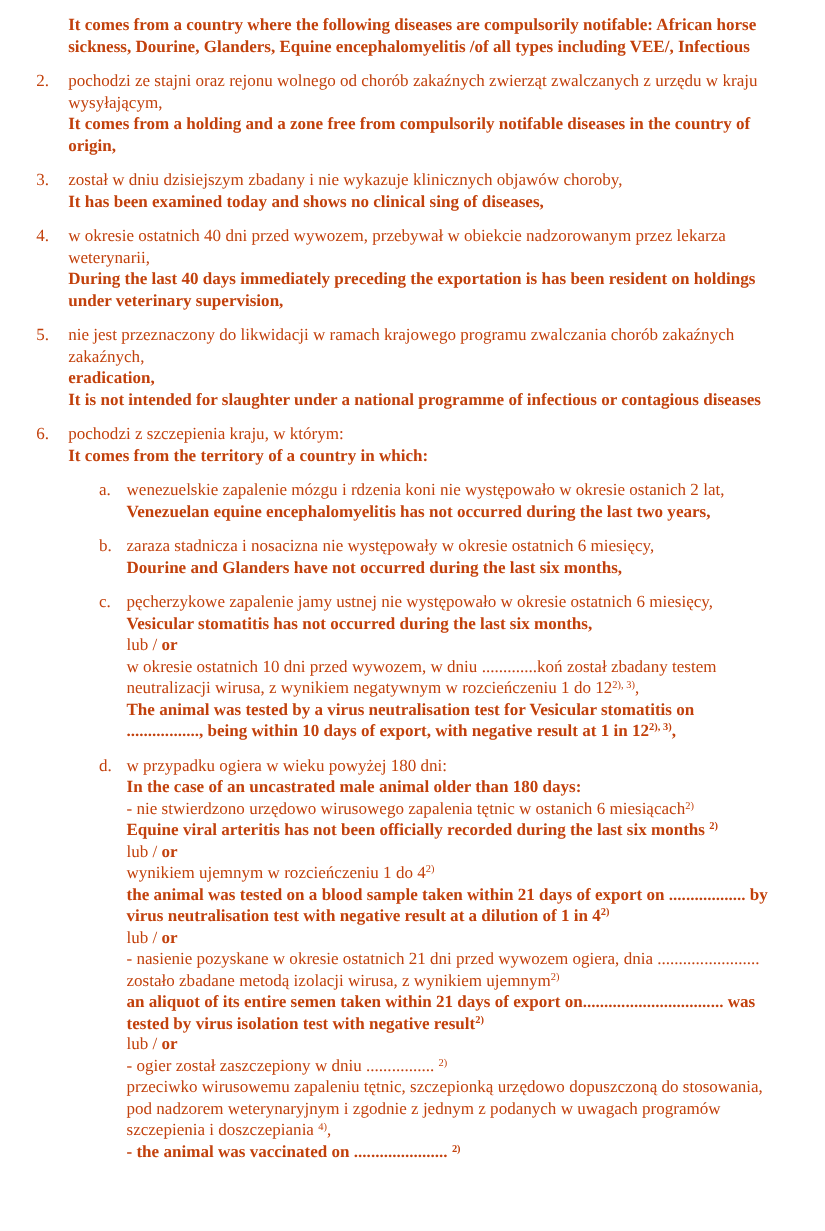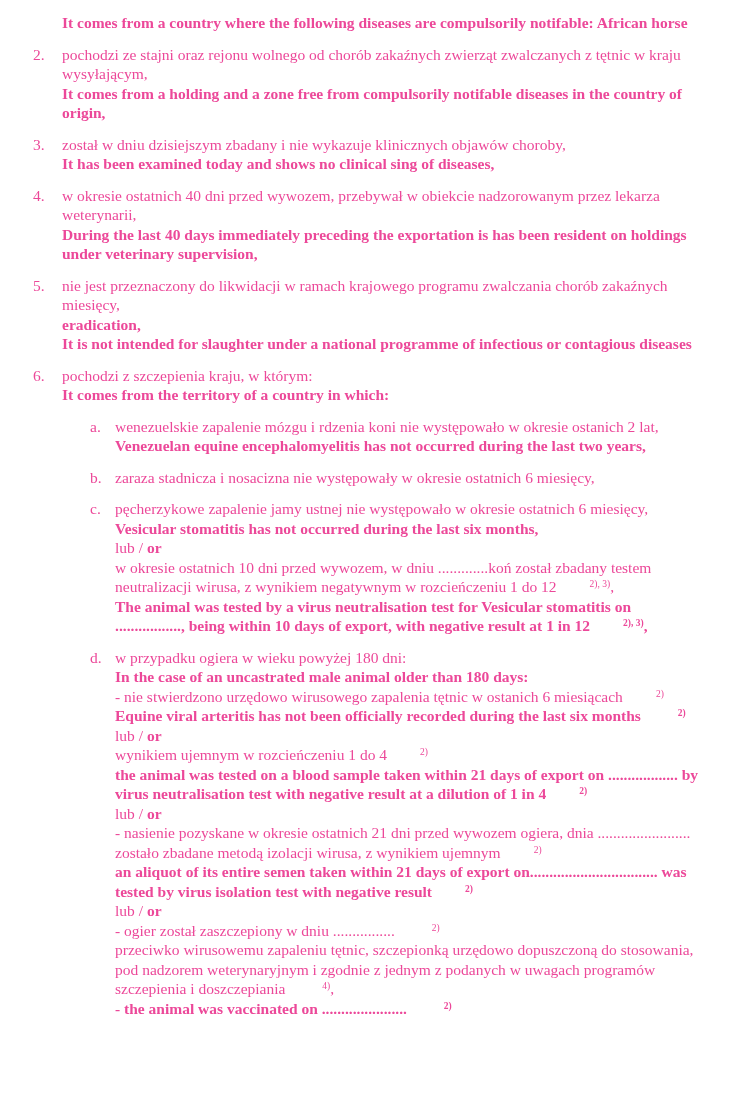--- a/index.html
+++ b/index.html
@@ -28,70 +28,71 @@
     top: 0;
   }
   .block.main > .num { left: -29px; }
   .block.sub  > .num { left: -25px; }
   .line { white-space: nowrap; }
   .b { font-weight: bold; }
   .sup {
     font-size: 9.5px;
     vertical-align: 5px;
     line-height: 0;
-    margin-left: 33px;
   }
 </style>
 </head>
 <body>
 
-<div class="page" style="background: rgb(255, 255, 255); color: #ec4899;">
+<div class="page" style="background: rgb(255, 255, 255); color: #c2410c;">
   <div class="doc">
       <div class="block main">
         <div class="line"><span class="b">It comes from a country where the following diseases are compulsorily notifable: African horse</span></div>
+        <div class="line"><span class="b">sickness, Dourine, Glanders, Equine encephalomyelitis /of all types including VEE/, Infectious</span></div>
       </div>
       <div class="block main">
         <span class="num">2.</span>
-        <div class="line"><span>pochodzi ze stajni oraz rejonu wolnego od chorób zakaźnych zwierząt zwalczanych z tętnic w kraju</span></div>
+        <div class="line"><span>pochodzi ze stajni oraz rejonu wolnego od chorób zakaźnych zwierząt zwalczanych z urzędu w kraju</span></div>
         <div class="line"><span>wysyłającym,</span></div>
         <div class="line"><span class="b">It comes from a holding and a zone free from compulsorily notifable diseases in the country of</span></div>
         <div class="line"><span class="b">origin,</span></div>
       </div>
       <div class="block main">
         <span class="num">3.</span>
         <div class="line"><span>został w dniu dzisiejszym zbadany i nie wykazuje klinicznych objawów choroby,</span></div>
         <div class="line"><span class="b">It has been examined today and shows no clinical sing of diseases,</span></div>
       </div>
       <div class="block main">
         <span class="num">4.</span>
         <div class="line"><span>w okresie ostatnich 40 dni przed wywozem, przebywał w obiekcie nadzorowanym przez lekarza</span></div>
         <div class="line"><span>weterynarii,</span></div>
         <div class="line"><span class="b">During the last 40 days immediately preceding the exportation is has been resident on holdings</span></div>
         <div class="line"><span class="b">under veterinary supervision,</span></div>
       </div>
       <div class="block main">
         <span class="num">5.</span>
         <div class="line"><span>nie jest przeznaczony do likwidacji w ramach krajowego programu zwalczania chorób zakaźnych</span></div>
-        <div class="line"><span>miesięcy,</span></div>
+        <div class="line"><span>zakaźnych,</span></div>
         <div class="line"><span class="b">eradication,</span></div>
         <div class="line"><span class="b">It is not intended for slaughter under a national programme of infectious or contagious diseases</span></div>
       </div>
       <div class="block main">
         <span class="num">6.</span>
         <div class="line"><span>pochodzi z szczepienia kraju, w którym:</span></div>
         <div class="line"><span class="b">It comes from the territory of a country in which:</span></div>
       </div>
       <div class="block sub">
         <span class="num">a.</span>
         <div class="line"><span>wenezuelskie zapalenie mózgu i rdzenia koni nie występowało w okresie ostanich 2 lat,</span></div>
         <div class="line"><span class="b">Venezuelan equine encephalomyelitis has not occurred during the last two years,</span></div>
       </div>
       <div class="block sub">
         <span class="num">b.</span>
         <div class="line"><span>zaraza stadnicza i nosacizna nie występowały w okresie ostatnich 6 miesięcy,</span></div>
+        <div class="line"><span class="b">Dourine and Glanders have not occurred during the last six months,</span></div>
       </div>
       <div class="block sub">
         <span class="num">c.</span>
         <div class="line"><span>pęcherzykowe zapalenie jamy ustnej nie występowało w okresie ostatnich 6 miesięcy,</span></div>
         <div class="line"><span class="b">Vesicular stomatitis has not occurred during the last six months,</span></div>
         <div class="line"><span>lub / </span><span class="b">or</span></div>
         <div class="line"><span>w okresie ostatnich 10 dni przed wywozem, w dniu .............koń został zbadany testem</span></div>
         <div class="line"><span>neutralizacji wirusa, z wynikiem negatywnym w rozcieńczeniu 1 do 12</span><span class="sup">2), 3)</span><span>,</span></div>
         <div class="line"><span class="b">The animal was tested by a virus neutralisation test for Vesicular stomatitis on</span></div>
         <div class="line"><span class="b">................., being within 10 days of export, with negative result at 1 in 12</span><span class="b sup">2), 3)</span><span class="b">,</span></div>

